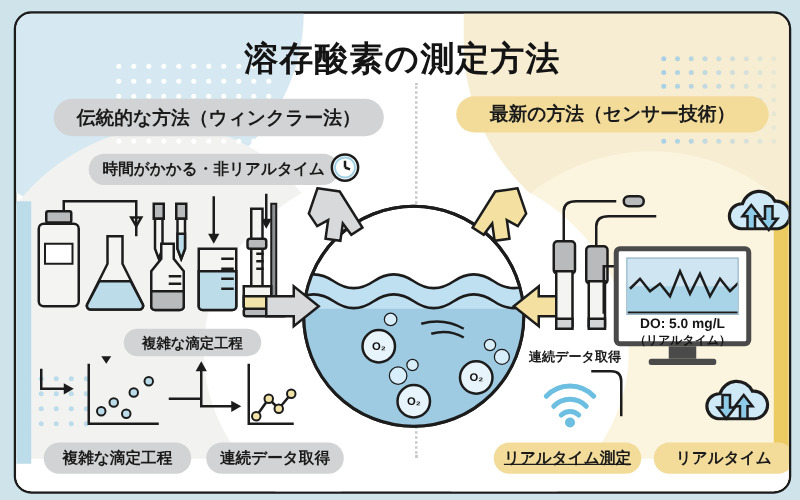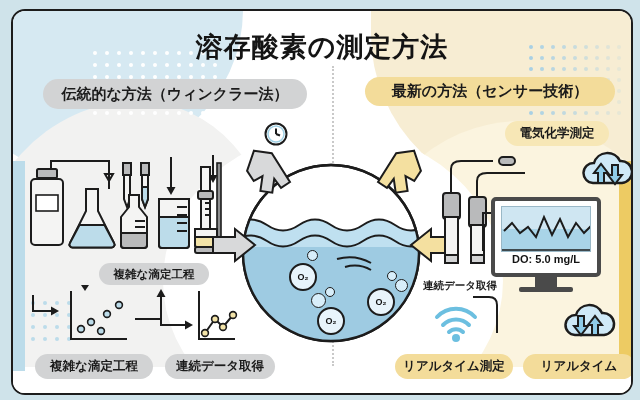--- a/index.html
+++ b/index.html
@@ -69,21 +69,21 @@
   .sec-head-l{left:30px;top:68px;width:264px;height:30px;font-size:15px;}
   .sec-head-r{left:352px;top:66px;width:250px;height:29px;font-size:15px;}
 
   .sub-l{left:58px;top:112px;width:200px;height:25px;font-size:12.5px;}
   .sub-r1{left:358px;top:110px;width:106px;height:25px;font-size:12.5px;}
   .sub-r2{left:492px;top:110px;width:104px;height:25px;font-size:12.5px;}
 
   .bot-l1{left:22px;top:343px;width:118px;height:25px;font-size:12.5px;}
   .bot-l2{left:152px;top:343px;width:110px;height:25px;font-size:12.5px;}
   .mid-l{left:86px;top:252px;width:110px;height:22px;font-size:11.5px;}
-  .bot-r1{left:382px;top:343px;width:118px;height:25px;font-size:12.5px;}
+  .bot-r1{left:382px;top:343px;width:118px;height:25px;font-size:12.5px;text-decoration:underline;}
   .bot-r2{left:510px;top:343px;width:112px;height:25px;font-size:12.5px;}
   .center-pill{left:258px;top:349px;width:108px;height:29px;font-size:15px;}
 
   .sensor-cap{
     position:absolute;left:404px;top:268px;width:86px;text-align:center;
     font-size:10.5px;color:#1b1b1b;font-weight:bold;
   }
 
   .divider{
     position:absolute;left:319px;top:55px;width:0;height:300px;
@@ -299,28 +299,30 @@
         <i style="left: 48px; top: 36px; background: rgb(188, 220, 234); opacity: 1;"></i>
       </div>
 
     <div class="divider"></div>
 
     <div class="title">溶存酸素の測定方法</div>
 
     <div class="pill pill-grey sec-head-l">伝統的な方法（ウィンクラー法）</div>
     <div class="pill pill-yellow sec-head-r">最新の方法（センサー技術）</div>
 
+    <div class="pill pill-grey sub-l">
+      <span>時間がかかる・非リアルタイム</span>
+    </div>
     <svg style="position:absolute;left:250px;top:110px" width="26" height="26">
       <circle cx="13" cy="13" r="10.5" fill="#ffffff" stroke="#1c1c1c" stroke-width="2"></circle>
       <circle cx="13" cy="13" r="8" fill="none" stroke="#9fd0e4" stroke-width="1.5"></circle>
       <line x1="13" y1="13" x2="13" y2="7.5" class="ln" stroke-width="1.6"></line>
       <line x1="13" y1="13" x2="17" y2="14.5" class="ln" stroke-width="1.6"></line>
     </svg>
 
-    <div class="pill pill-yellow-lt sub-r2">電気化学測定</div>
 
     <svg style="position:absolute;left:18px;top:140px" width="210" height="200">
 
       <path class="ln" d="M20,22 L20,10 L78,10 L78,38"></path>
       <path class="ln" d="M78,30 l-4,-7 l8,0 z" fill="#1c1c1c" stroke="none"></path>
       <path class="ln" d="M140,6 L140,38"></path>
       <path d="M140,44 l-4.5,-8 l9,0 z" fill="#1c1c1c"></path>
       <path class="ln" d="M182,4 L182,26"></path>
       <path d="M182,32 l-4.5,-8 l9,0 z" fill="#1c1c1c"></path>
 
@@ -467,20 +469,21 @@
       <div class="mon-body">
         <div class="mon-screen">
           <svg width="98" height="44">
             <rect x="0" y="22" width="98" height="22" fill="#a9d4e8"></rect>
             <polyline fill="none" stroke="#1c1c1c" stroke-width="2" points="2,24 10,16 18,26 26,20 34,30 42,10 50,28 58,12 66,30 74,16 82,26 90,18 97,24"></polyline>
             <line x1="0" y1="43" x2="98" y2="43" stroke="#1c1c1c" stroke-width="1.5"></line>
           </svg>
         </div>
         <div class="mon-readout">
           <span>DO: 5.0 mg/L</span>
+          <small>（リアルタイム）</small>
         </div>
       </div>
       <div class="mon-stand"></div>
       <div class="mon-foot"></div>
     </div>
 
     <div class="sensor-cap">連続データ取得</div>
 
     <svg style="position:absolute;left:566px;top:136px" width="58" height="50">
       <path class="cloud" d="M14,36 a10,10 0 0 1 1,-20 a14,14 0 0 1 26,-2 a9,9 0 0 1 2,22 z"></path>

